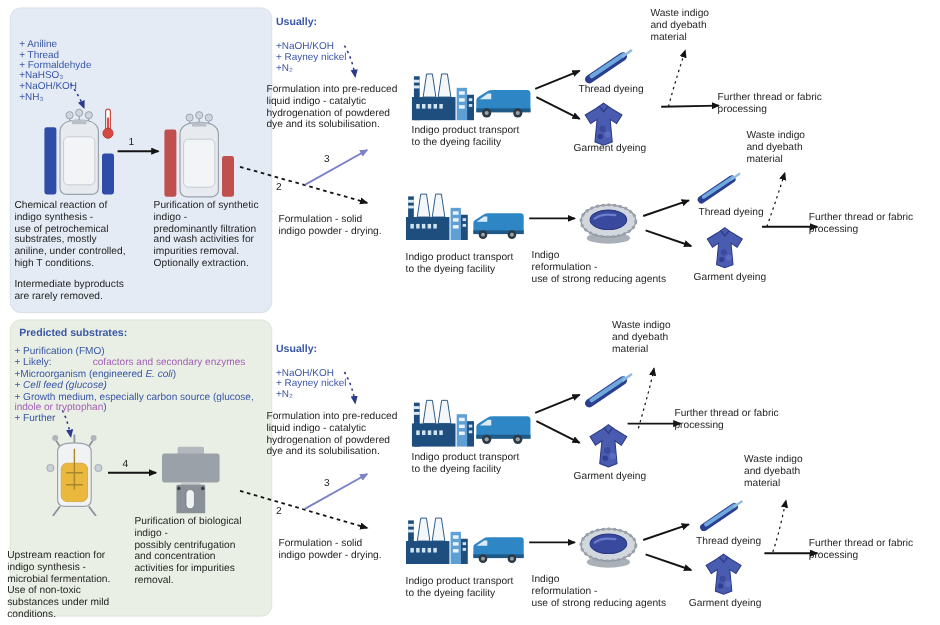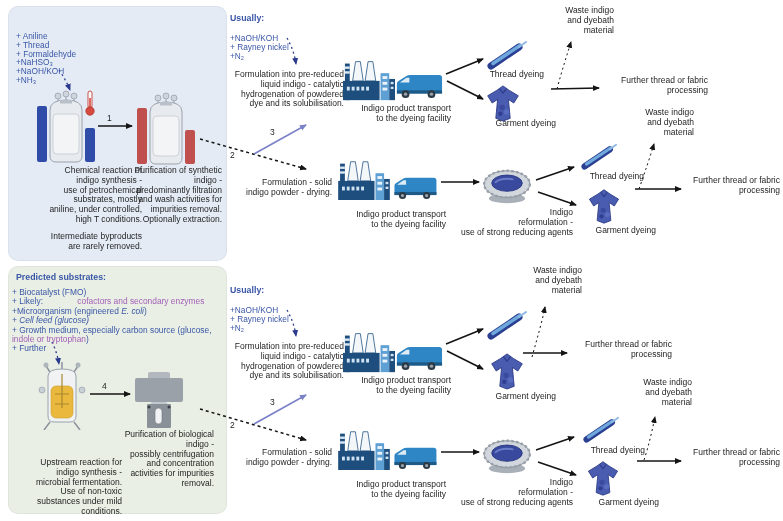--- a/index.html
+++ b/index.html
@@ -1,19 +1,19 @@
 <!DOCTYPE html>
 <html><head>
 <meta charset="utf-8">
 <style>
   html,body{margin:0;padding:0;background:#fff;}
   #stage{position:relative;width:783px;height:521px;background:#ffffff;overflow:hidden;
          font-family:"Liberation Sans", sans-serif;}
   .panel{position:absolute;border-radius:10px;border:1px solid rgba(0,0,0,0.04);}
-  .t{position:absolute;font-size:8.5px;line-height:1.15;color:#1f1f1f;text-align:right;white-space:pre-line;}
+  .t{position:absolute;font-size:8.5px;line-height:1.15;color:#1f1f1f;text-align:left;white-space:pre-line;}
   .tl{text-align:left;}
   .blue{color:#3a57a7;}
   .bold{font-weight:bold;}
   .list{position:absolute;font-size:8.3px;line-height:1.06;color:#3a57a7;text-align:left;}
   .richlist{position:absolute;font-size:8.4px;line-height:1.12;color:#3a57a7;text-align:left;}
   .num{position:absolute;font-size:8.5px;color:#1f1f1f;}
   .icon{position:absolute;}
   svg{display:block;}
   #arrows{position:absolute;left:0;top:0;pointer-events:none;}
 </style>
@@ -260,21 +260,21 @@
     </svg>
   <div class="t" style="left:578px;top:226px;width:78px;">Garment dyeing</div>
   <div class="t" style="left:622px;top:108px;width:72px;">Waste indigo
 and dyebath
 material</div>
   <div class="t" style="left:674px;top:176px;width:106px;">Further thread or fabric
 processing</div>
 
   <div class="t tl blue bold" style="left:16px;top:272px;width:160px;font-size:8.8px;">Predicted substrates:</div>
   <div class="richlist" style="left:12px;top:288px;width:204px;">
-      <div><span style="color: rgb(58, 87, 167);">+ Biocatalyst (FMO)</span></div>
+      <div><span style="color: rgb(58, 87, 167);">+ Purification (FMO)</span></div>
       <div><span style="color: rgb(58, 87, 167);">+ Likely: </span><span style="color: rgb(163, 97, 184); margin-left: 32px;">cofactors and secondary enzymes</span></div>
       <div><span style="color: rgb(58, 87, 167);">+Microorganism (engineered </span><span style="color: rgb(58, 87, 167); font-style: italic;">E. coli</span><span style="color: rgb(58, 87, 167);">)</span></div>
       <div><span style="color: rgb(58, 87, 167); font-style: italic;">+ Cell feed (glucose)</span></div>
       <div><span style="color: rgb(58, 87, 167);">+ Growth medium, especially carbon source (glucose, </span><span style="color: rgb(163, 97, 184);">indole or tryptophan</span><span style="color: rgb(58, 87, 167);">)</span></div>
       <div><span style="color: rgb(58, 87, 167);">+ Further</span></div>
     </div>
 
   <svg class="icon" style="left:38px;top:360px" width="48" height="70">
       <use href="#sym-fermenter"></use>
     </svg>

